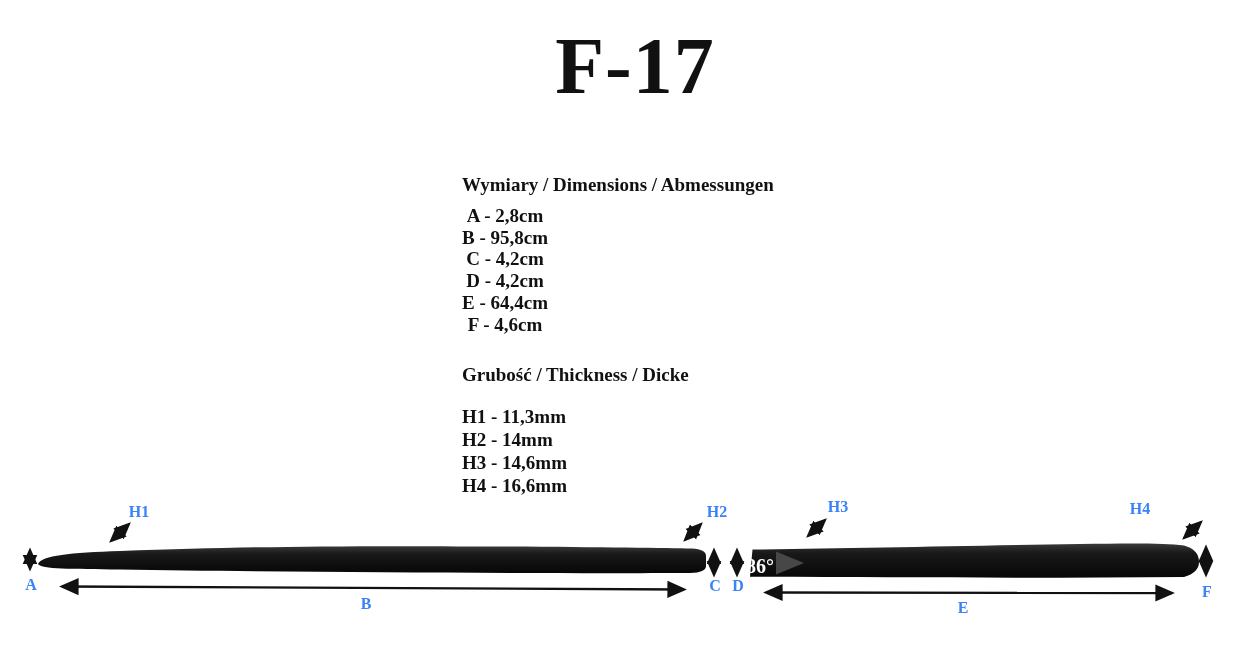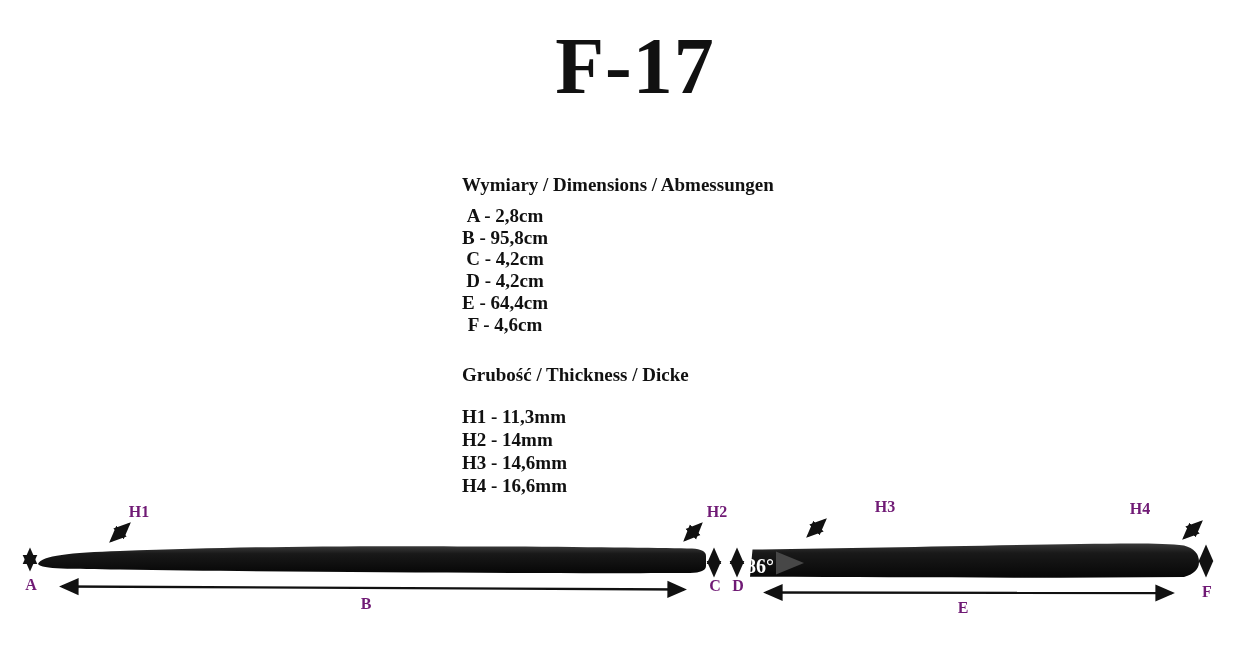--- a/index.html
+++ b/index.html
@@ -19,21 +19,21 @@
   .heading-thick{top:365px;text-align:center;}
   .speclist{
     position:absolute;left:462px;font-size:19px;font-weight:bold;
   }
   .speclist-dims{top:205px;line-height:21.7px;text-align:center;}
   .speclist-thick{top:405px;line-height:23px;}
   .diagram{position:absolute;left:0;top:494px;width:1240px;height:160px;}
   .diagram svg{position:absolute;left:0;top:0;}
   .dlabel{
     position:absolute;font-weight:bold;font-size:16px;line-height:1;
-    transform:translateX(-50%);color:#701a75;white-space:nowrap;
+    transform:translateX(-50%);color:#3b82f6;white-space:nowrap;
   }
   .angle-label{
     position:absolute;left:746px;top:556px;color:#ffffff;
     font-weight:bold;font-size:20px;line-height:1;
   }
   .arrow{stroke:#111111;stroke-width:2;fill:none;}
   .arrow-long{stroke-width:2.3;}
 </style>
 </head>
 <body>
@@ -101,21 +101,21 @@
 
       <line class="arrow" x1="111" y1="541" x2="129" y2="524" marker-start="url(#arr)" marker-end="url(#arr)"></line>
       <line class="arrow" x1="685" y1="540" x2="701" y2="524" marker-start="url(#arr)" marker-end="url(#arr)"></line>
       <line class="arrow" x1="808" y1="536" x2="825" y2="520" marker-start="url(#arr)" marker-end="url(#arr)"></line>
       <line class="arrow" x1="1184" y1="538" x2="1201" y2="522" marker-start="url(#arr)" marker-end="url(#arr)"></line>
     </svg>
   </div>
 
   <div class="dlabel" style="left:139px;top:504px;">H1</div>
   <div class="dlabel" style="left:717px;top:504px;">H2</div>
-  <div class="dlabel" style="left:838px;top:499px;margin-left:47px;">H3</div>
+  <div class="dlabel" style="left:838px;top:499px;">H3</div>
   <div class="dlabel" style="left:1140px;top:501px;">H4</div>
 
   <div class="dlabel" style="left:31px;top:577px;">A</div>
   <div class="dlabel" style="left:366px;top:596px;">B</div>
   <div class="dlabel" style="left:715px;top:578px;">C</div>
   <div class="dlabel" style="left:738px;top:578px;">D</div>
   <div class="dlabel" style="left:963px;top:600px;">E</div>
   <div class="dlabel" style="left:1207px;top:584px;">F</div>
 
   <div class="angle-label">86°</div>

